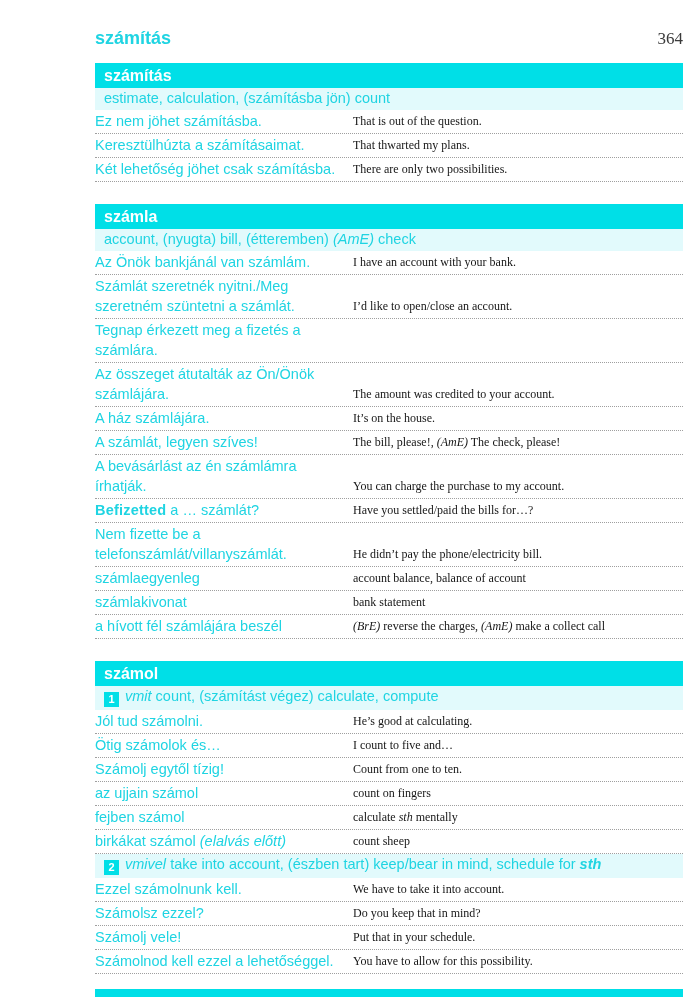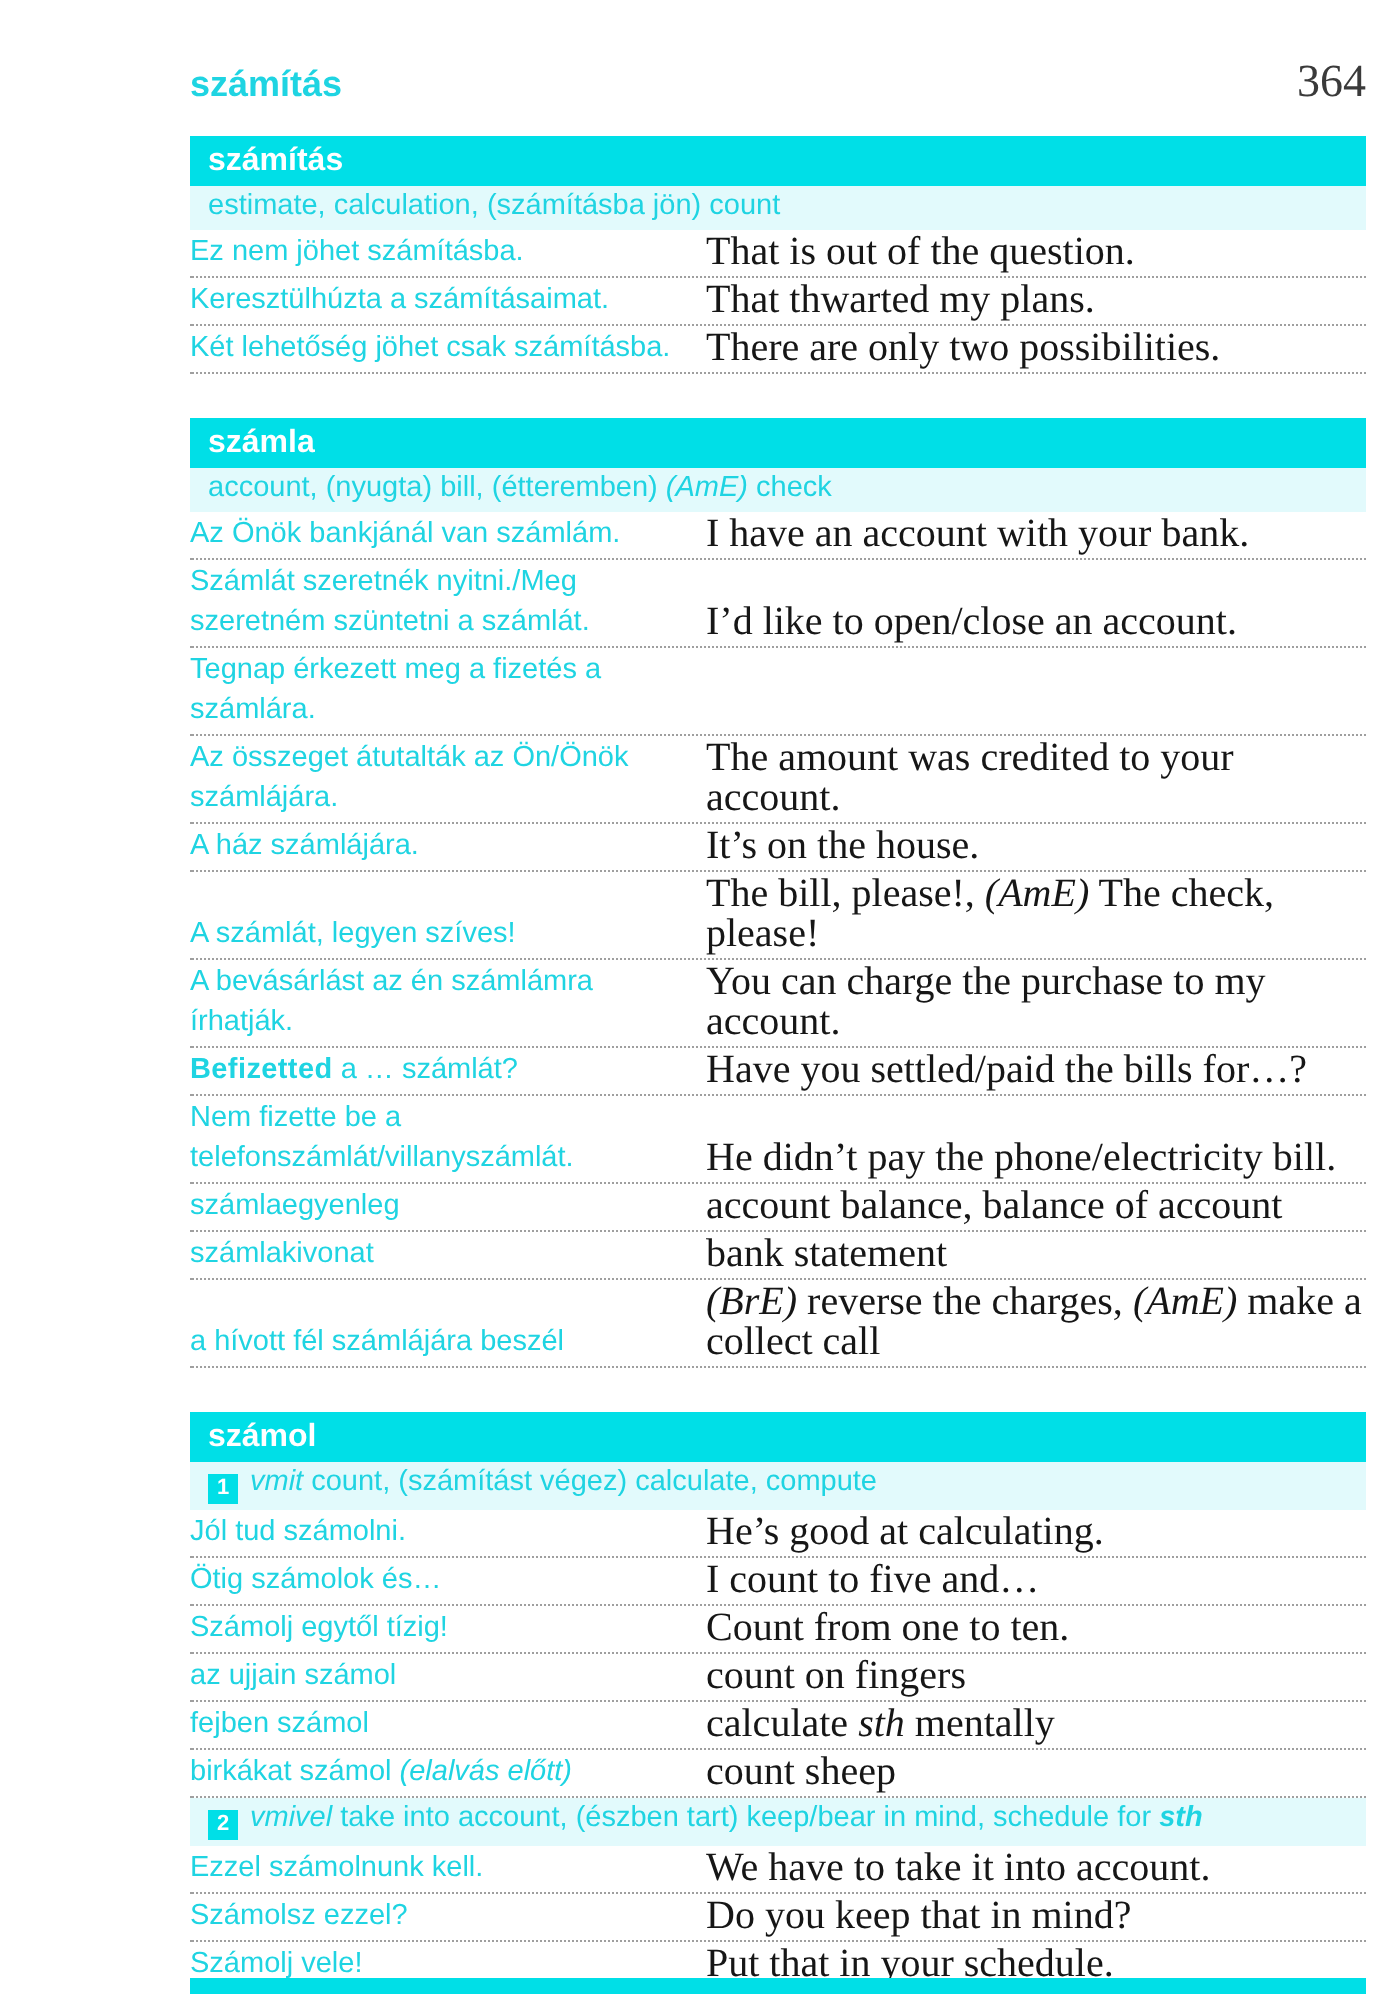--- a/index.html
+++ b/index.html
@@ -9,21 +9,21 @@
     --ink:#161616;
     --dot:#9f9f9f;
   }
   *{margin:0;padding:0;box-sizing:border-box;}
   html,body{background:#ffffff;}
   body{font-family:"Liberation Sans", sans-serif;}
   .page{position:relative;width:700px;height:997px;background:#ffffff;overflow:hidden;margin-left:38px;}
   .content{position:absolute;left:57px;top:28px;width:588px;}
   .page-header{display:flex;justify-content:space-between;align-items:baseline;margin-bottom:14px;}
   .running-head{color:var(--hu);font-weight:700;font-size:18px;}
-  .page-number{font-family:"Liberation Serif", serif;font-size:23px;color:#3a3a3a;font-weight:400;}
+  .page-number{font-family:"Liberation Serif", serif;font-size:17px;color:#3a3a3a;font-weight:400;}
   .section{margin-top:22px;}
   .section:first-of-type{margin-top:0;}
   .section-bar{
     height:25px;background:var(--accent);color:#ffffff;
     font-weight:700;font-size:16px;line-height:25px;padding-left:9px;
   }
   .sense-def{
     background:var(--pale);color:var(--hu);font-size:14.5px;
     padding:2px 0 3px 9px;line-height:17px;
   }
@@ -36,21 +36,21 @@
     display:flex;align-items:flex-end;
     border-bottom:1px dotted var(--dot);
     padding:1px 0 2px 0;
   }
   .hu{
     flex:none;width:252px;color:var(--hu);font-weight:700;
     font-size:14.5px;line-height:20px;
   }
   .en{
     flex:1;margin-left:6px;color:var(--ink);
-    font-family:"Liberation Serif", serif;font-size:20px;line-height:20px;font-weight:400;
+    font-family:"Liberation Serif", serif;font-size:12px;line-height:20px;font-weight:400;
   }
   .seg-b{font-weight:400;}
   .seg-sb{font-weight:800;letter-spacing:.2px;}
   .seg-r{font-weight:400;}
   .seg-i{font-style:italic;font-weight:400;}
   .seg-bi{font-style:italic;font-weight:700;}
   .seg-il{font-style:italic;font-weight:400;}
   .bottom-bar{position:absolute;left:57px;right:55px;bottom:0;height:8px;background:var(--accent);}
 </style>
 </head>

